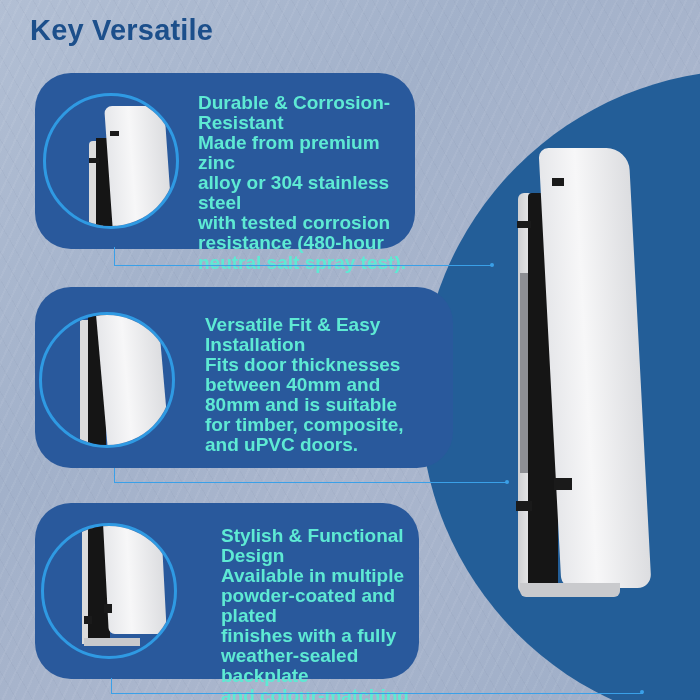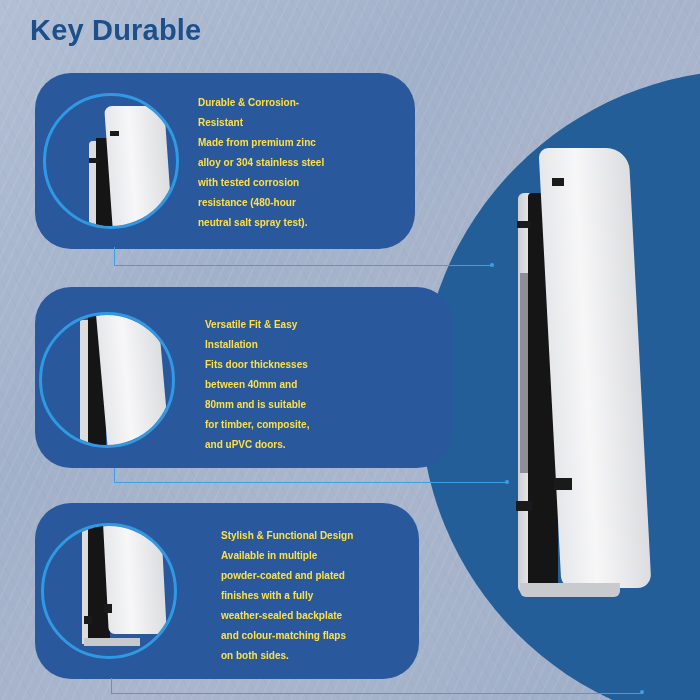--- a/index.html
+++ b/index.html
@@ -41,22 +41,22 @@
       border: 3px solid #2f9ae3;
       background: #29599c;
       overflow: hidden;
       box-sizing: border-box;
     }
     .card-1 .thumb { left: 8px; top: 20px; }
     .card-2 .thumb { left: 4px; top: 25px; }
     .card-3 .thumb { left: 6px; top: 20px; }
     .card-text {
       position: absolute;
-      color: #fde047;
-      font-weight: 700; font-size: 10px; line-height: 20px;
+      color: #5eead4;
+      font-weight: 700; font-size: 19px; line-height: 20px;
       white-space: pre-line;
     }
     .card-1 .card-text { left: 163px; top: 20px; width: 210px; }
     .card-2 .card-text { left: 170px; top: 28px; width: 200px; }
     .card-3 .card-text { left: 147px; top: 23px; width: 220px; margin-left: 39px; }
 
     
     .plate { position: absolute; background: linear-gradient(90deg, #e6e7ea 0%, #f7f7f8 40%, #dcdde0 100%); }
     .back { position: absolute; background: #151515; }
     .side { position: absolute; background: #dcdcdc; }
@@ -69,21 +69,21 @@
 
     
     .product { position: absolute; left: 514px; top: 143px; width: 130px; height: 470px; }
   </style>
 </head>
 <body>
 
 <div class="marble"></div>
 <div class="big-circle"></div>
 
-<h1 class="title" style="margin:0;">Key Durable</h1>
+<h1 class="title" style="margin:0;">Key Versatile</h1>
 
 <div class="card card-1">
   <div class="thumb">
     <div class="side" style="left:43px; top:45px; width:14px; height:110px; border-radius:4px 4px 0 0;"></div>
     <div class="back" style="left:50px; top:42px; width:20px; height:110px;"></div>
     <div class="plate" style="left:63px; top:10px; width:60px; height:140px; border-radius:8px 14px 0 0; transform:skewX(4deg);"></div>
     <div class="clip" style="left:64px; top:35px; width:9px; height:5px;"></div>
     <div class="clip" style="left:43px; top:62px; width:10px; height:5px;"></div>
   </div>
   <div class="card-text">Durable &amp; Corrosion-

